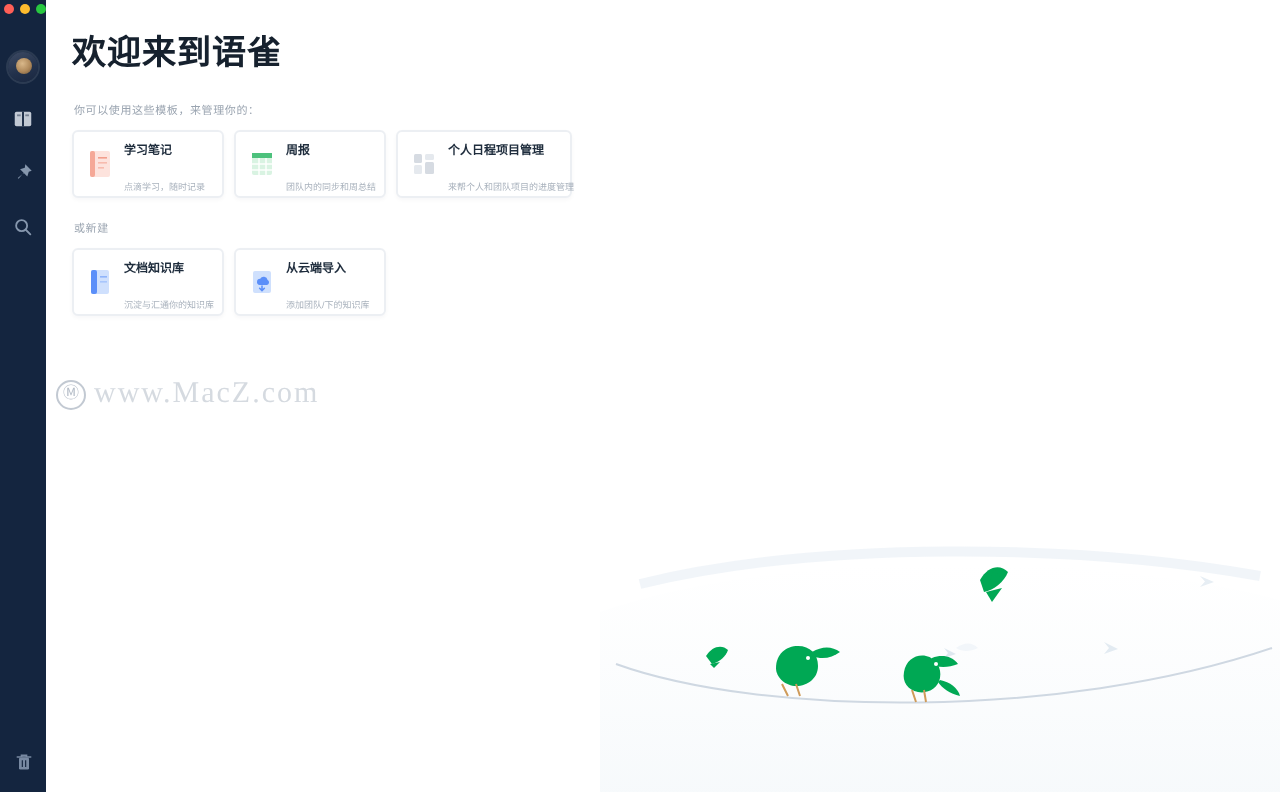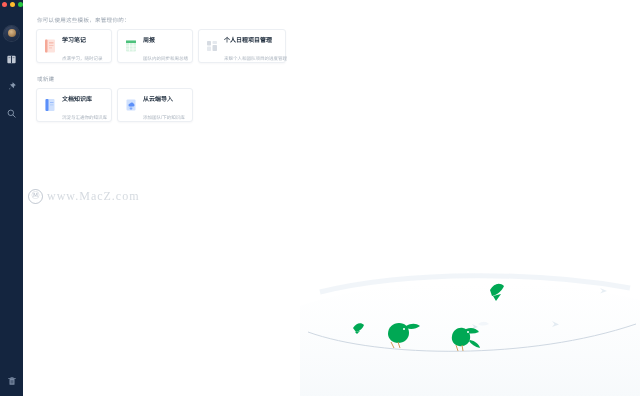--- a/index.html
+++ b/index.html
@@ -193,21 +193,21 @@
     height: 13px;
     border-radius: 50%;
     border: 1px solid rgba(120,135,155,.45);
     color: rgba(120,135,155,.55);
     font-size: 8px;
     line-height: 12px;
     text-align: center;
     font-family: "Liberation Serif", serif;
   }
   .wm-text {
-    font-size: 12px;
+    font-size: 15px;
     letter-spacing: 1px;
     color: rgba(150,163,178,.40);
     font-family: "Liberation Serif", serif;
   }
 
   
   .illustration {
     position: absolute;
     right: 0;
     bottom: 0;
@@ -331,20 +331,21 @@
       </svg>
     </div>
 
     <div class="watermark">
       <div class="wm-logo">Ⓜ</div>
       <div class="wm-text">www.MacZ.com</div>
     </div>
 
     <div class="content">
 
+      <h1 class="page-title">欢迎来到语雀</h1>
 
       <div class="section-label">你可以使用这些模板，来管理你的：</div>
 
       <div class="card-row">
 
         <div class="card w1">
           <span class="card-icon">
             <svg width="12" height="14" viewBox="0 0 24 28">
               <rect x="2" y="1" width="20" height="26" rx="2" fill="#fde3dd"></rect>
               <rect x="2" y="1" width="5" height="26" rx="2" fill="#f5a897"></rect>

